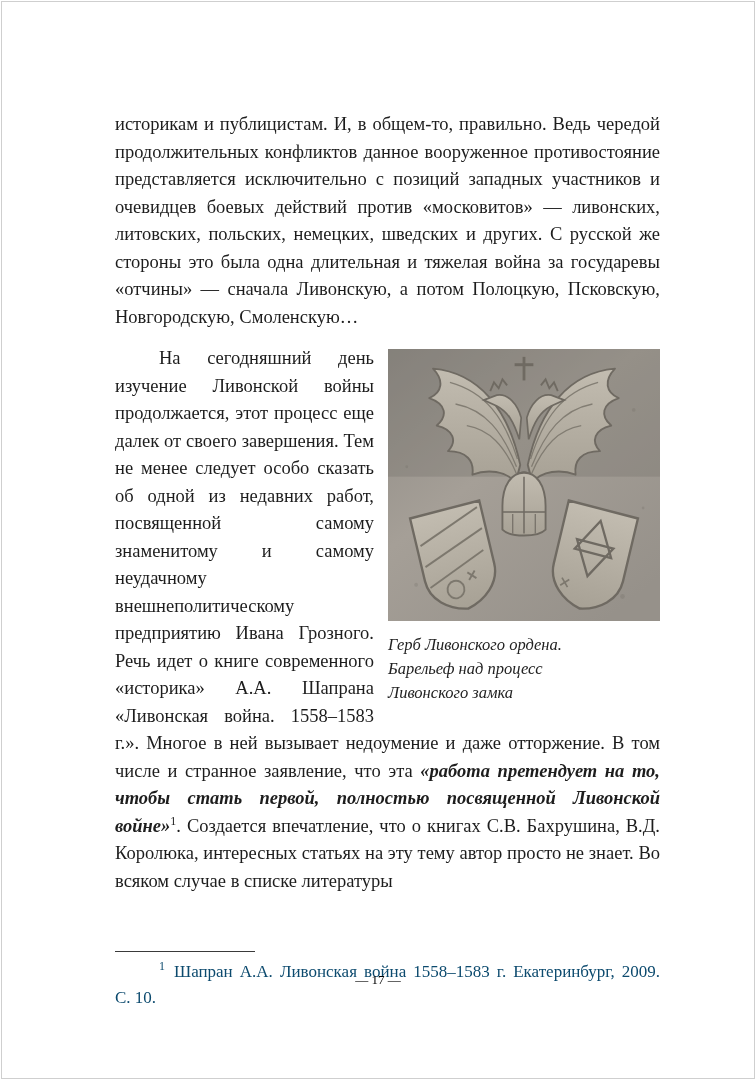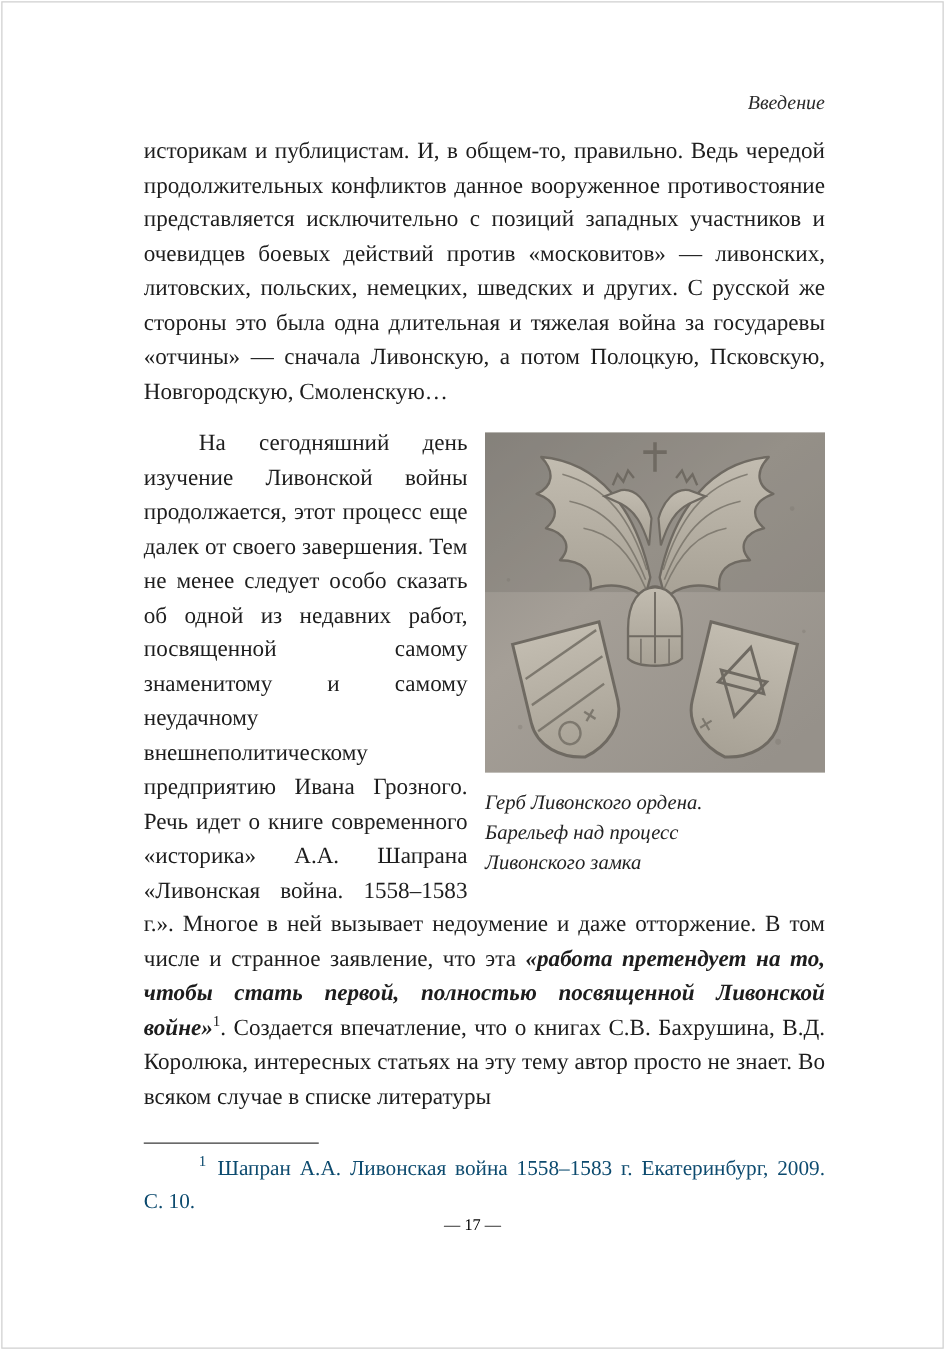--- a/index.html
+++ b/index.html
@@ -32,20 +32,21 @@
     font-style: italic;
     font-size: 16px;
     color: #2a2a2a;
     margin-bottom: 16px;
   }
   .para {
     font-size: 18.5px;
     line-height: 27.5px;
     text-align: justify;
     color: #1d1d1d;
+    margin-top: 37px;
   }
   .p2 { margin-top: 14px; text-indent: 44px; }
   .quote-em { font-style: italic; font-weight: bold; }
   .sup-ref {
     font-size: 12px;
     vertical-align: super;
     line-height: 0;
   }
   figure.illustration {
     float: right;
@@ -90,21 +91,20 @@
 </style>
 </head>
 <body>
 
 <div class="page">
   <div class="page-border"></div>
 
   <div class="content">
     <div class="text-block">
 
-      <div class="running-header">Введение</div>
 
       <div class="para p1">историкам и публицистам. И, в общем-то, правильно. Ведь чередой продолжительных конфликтов данное вооруженное противостояние представляется исключительно с позиций западных участников и очевидцев боевых действий против «московитов» — ливонских, литовских, польских, немецких, шведских и других. С русской же стороны это была одна длительная и тяжелая война за государевы «отчины» — сначала Ливонскую, а потом Полоцкую, Псковскую, Новгородскую, Смоленскую…</div>
 
       <div class="para p2">
 
         <figure class="illustration">
           <span class="photo">
             <svg viewBox="0 0 290 277" preserveAspectRatio="none" role="img" aria-label="bas-relief">
               <defs>
                 <linearGradient id="stoneBg" x1="0" y1="0" x2="0.8" y2="1">

